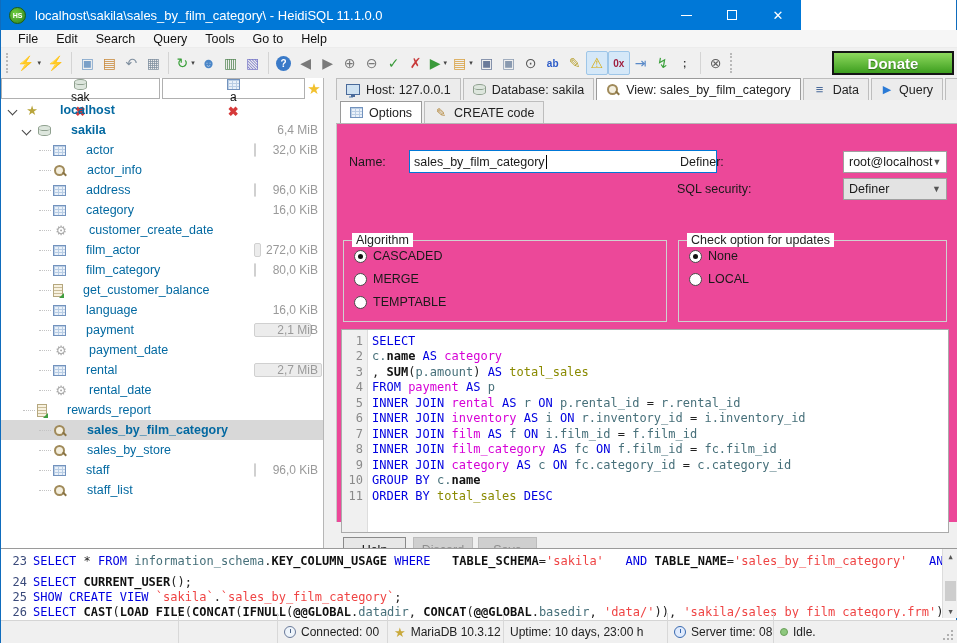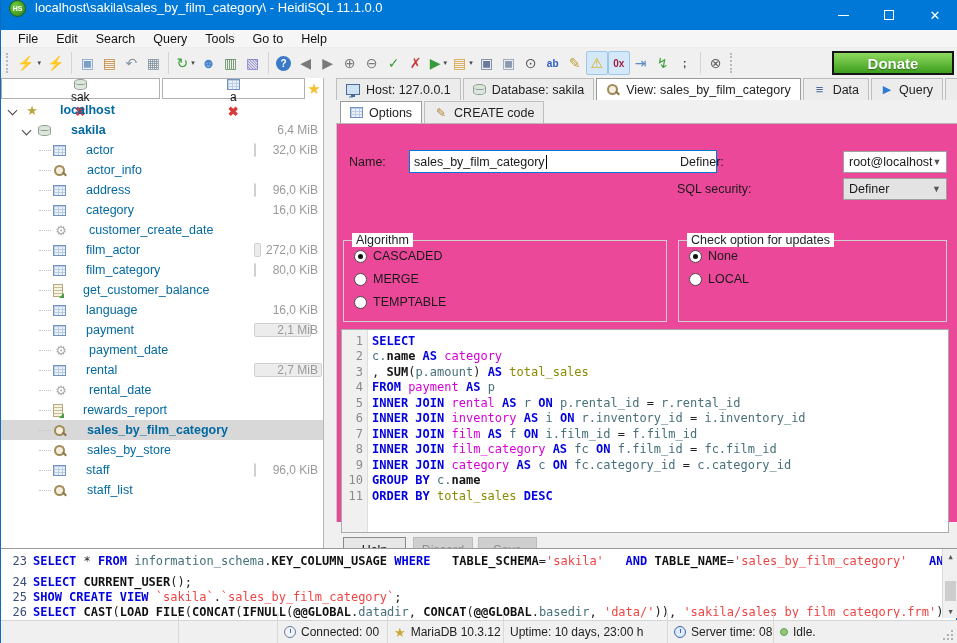--- a/index.html
+++ b/index.html
@@ -1,21 +1,21 @@
 <!DOCTYPE html>
 <html><head>
 <meta charset="utf-8">
 <style>
   * { margin:0; padding:0; box-sizing:border-box; }
   html,body { width:957px; height:643px; }
   body { font-family:"Liberation Sans", sans-serif; font-size:12.5px; color:#1a1a1a; background:#fff; overflow:hidden; }
   .win { position:absolute; inset:0; border-left:1px solid #0f6cbd; border-right:1px solid #0f6cbd; border-bottom:1px solid #0f6cbd; }
 
   
-  .titlebar { position:absolute; left:0; top:0; width:957px; height:30px; background:#0078d7; color:#fff; display:flex; }
+  .titlebar { position:absolute; left:0; top:0; width:800px; height:30px; background:#0078d7; color:#fff; display:flex; align-items:center; }
   .appicon { width:17px; height:17px; margin:0 9px 0 8px; border-radius:50%; background:radial-gradient(circle at 35% 35%, #6fcf3f, #2e7d1e); color:#fff; font-size:7px; font-weight:bold; display:flex; align-items:center; justify-content:center; border:1px solid #1d5e12; }
   .wtitle { font-size:13px; flex:1; white-space:nowrap; overflow:hidden; }
   .winbtns { display:flex; height:30px; }
   .winbtn { width:46px; height:30px; display:flex; align-items:center; justify-content:center; color:#fff; font-size:13px; }
   .winbtn .sq { width:10px; height:10px; border:1px solid #fff; display:block; }
   .winbtn .mn { width:11px; height:1px; background:#fff; display:block; }
 
   
   .menubar { position:absolute; left:0; top:30px; width:957px; height:18px; background:#f6f6f6; display:flex; align-items:center; padding-left:8px; border-bottom:1px solid #ececec; }
   .menuitem { padding:0 9px; height:18px; display:flex; align-items:center; color:#111; }
@@ -96,21 +96,21 @@
   .radio { display:flex; align-items:center; margin:7px 0 0 10px; height:16px; }
   .rdot { width:13px; height:13px; border:1px solid #4a4a4a; border-radius:50%; margin-right:6px; position:relative; background:#fff; flex:none; }
   .rdot.on::after { content:''; position:absolute; left:3px; top:3px; width:5px; height:5px; border-radius:50%; background:#111; }
 
   
   .sqlbox { position:absolute; left:4px; top:205px; width:608px; height:204px; border:1px solid #aaaaaa; background:#fff; overflow:hidden; font-family:"DejaVu Sans Mono", monospace; font-size:12px; }
   .gut { position:absolute; left:0; top:0; bottom:0; width:26px; background:#f0f0f0; border-right:1px solid #ddd; }
   .codeline { display:flex; height:15.5px; align-items:center; white-space:pre; }
   .codeline .ln { width:26px; flex:none; text-align:right; padding-right:5px; color:#8a8a8a; }
   .codeline .cd { padding-left:4px; }
-  .tok-k { color:#0000e0; font-weight:bold; }
+  .tok-k { color:#0000e0; font-weight:normal; }
   .tok-t { color:#d600d6; }
   .tok-i { color:#47707a; }
   .tok-f { color:#111; font-weight:bold; }
   .tok-o { color:#8a8a00; }
   .tok-s { color:#ef4444; }
   .tok-p { color:#222; }
 
   
   .btnrow { position:absolute; left:0; top:413px; width:100%; height:30px; }
   .btn { position:absolute; top:0; height:25px; display:flex; align-items:center; justify-content:center; font-size:12.5px; }
@@ -375,21 +375,21 @@
           <span class="ti ti-table"></span>
           <span class="lbl">rental</span>
           <span class="tbar" style="width: 68px;"></span>
           <span class="tsize">2,7 MiB</span>
         </div>
         <div class="trow" style="padding-left: 38px;">
           <span class="conn"></span>
           <span class="ti ti-gear">⚙</span>
           <span class="lbl">rental_date</span>
         </div>
-        <div class="trow" style="padding-left: 38px;">
+        <div class="trow" style="padding-left: 22px;">
           <span class="conn"></span>
           <span class="ti ti-doc fn"></span>
           <span class="lbl">rewards_report</span>
         </div>
         <div class="trow sel b" style="padding-left: 38px;">
           <span class="conn"></span>
           <span class="ti ti-view"></span>
           <span class="lbl">sales_by_film_category</span>
         </div>
         <div class="trow" style="padding-left: 38px;">

